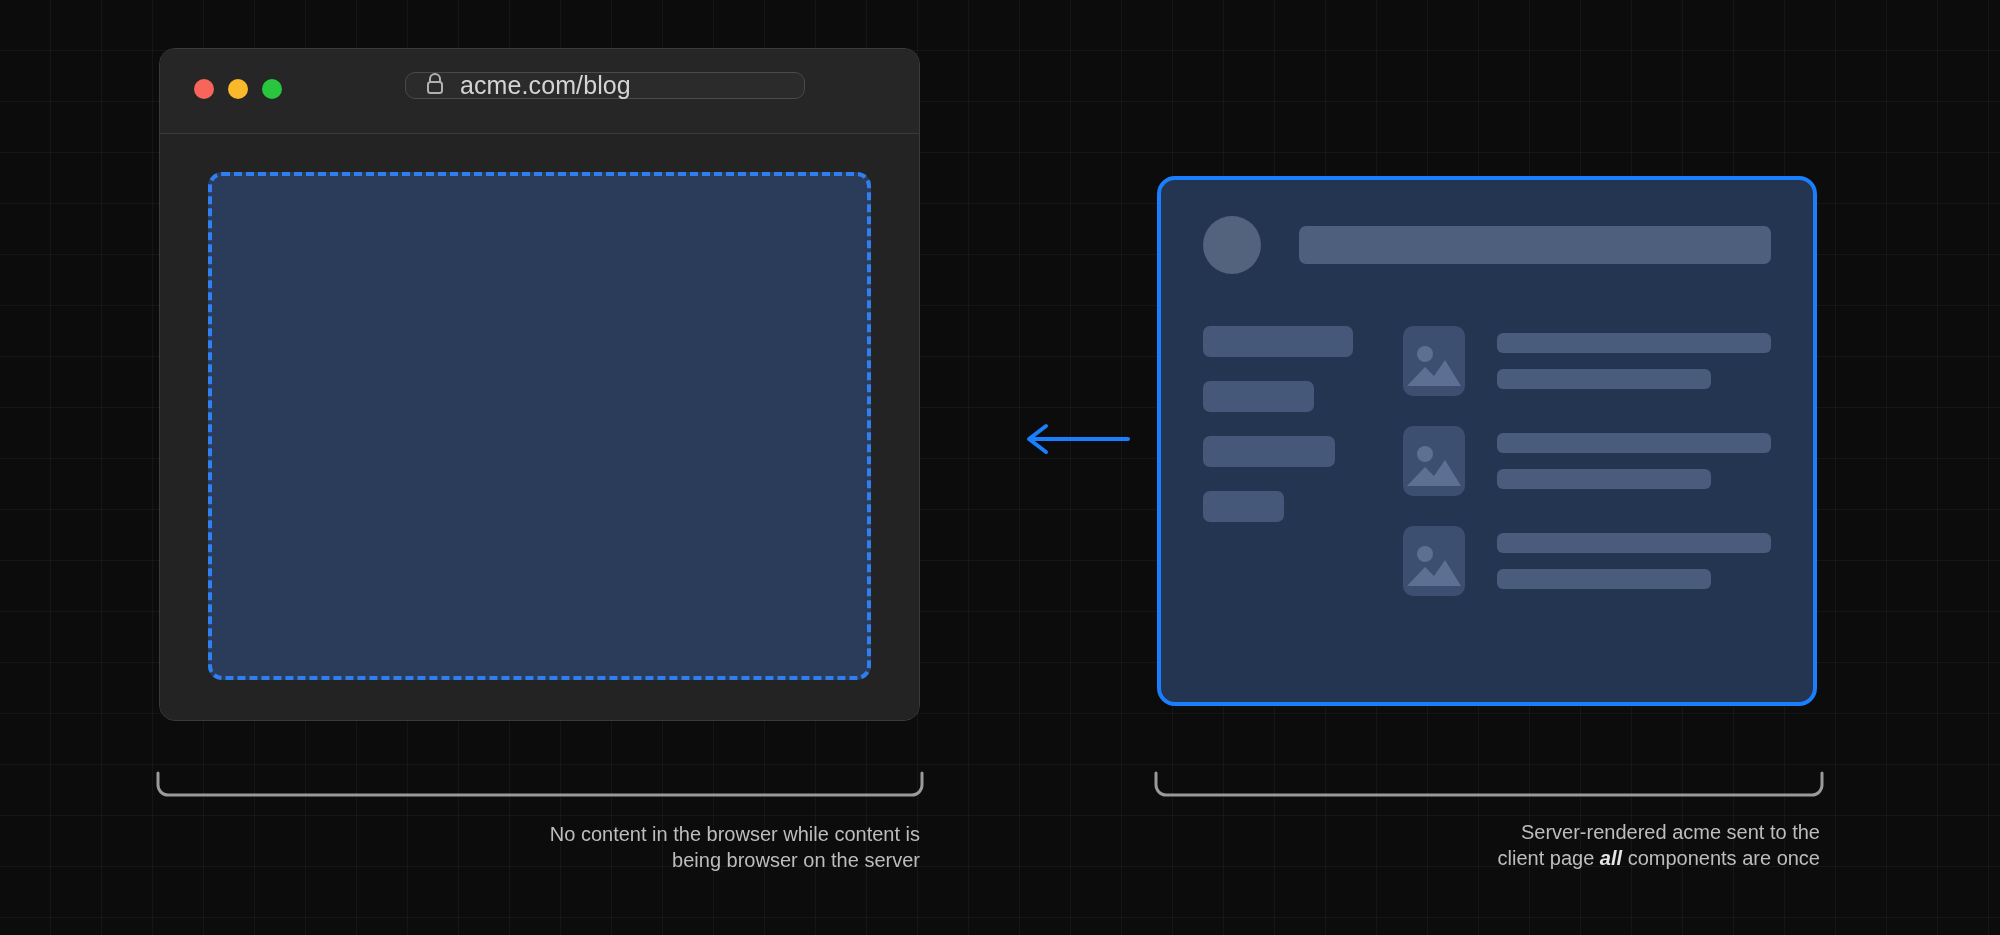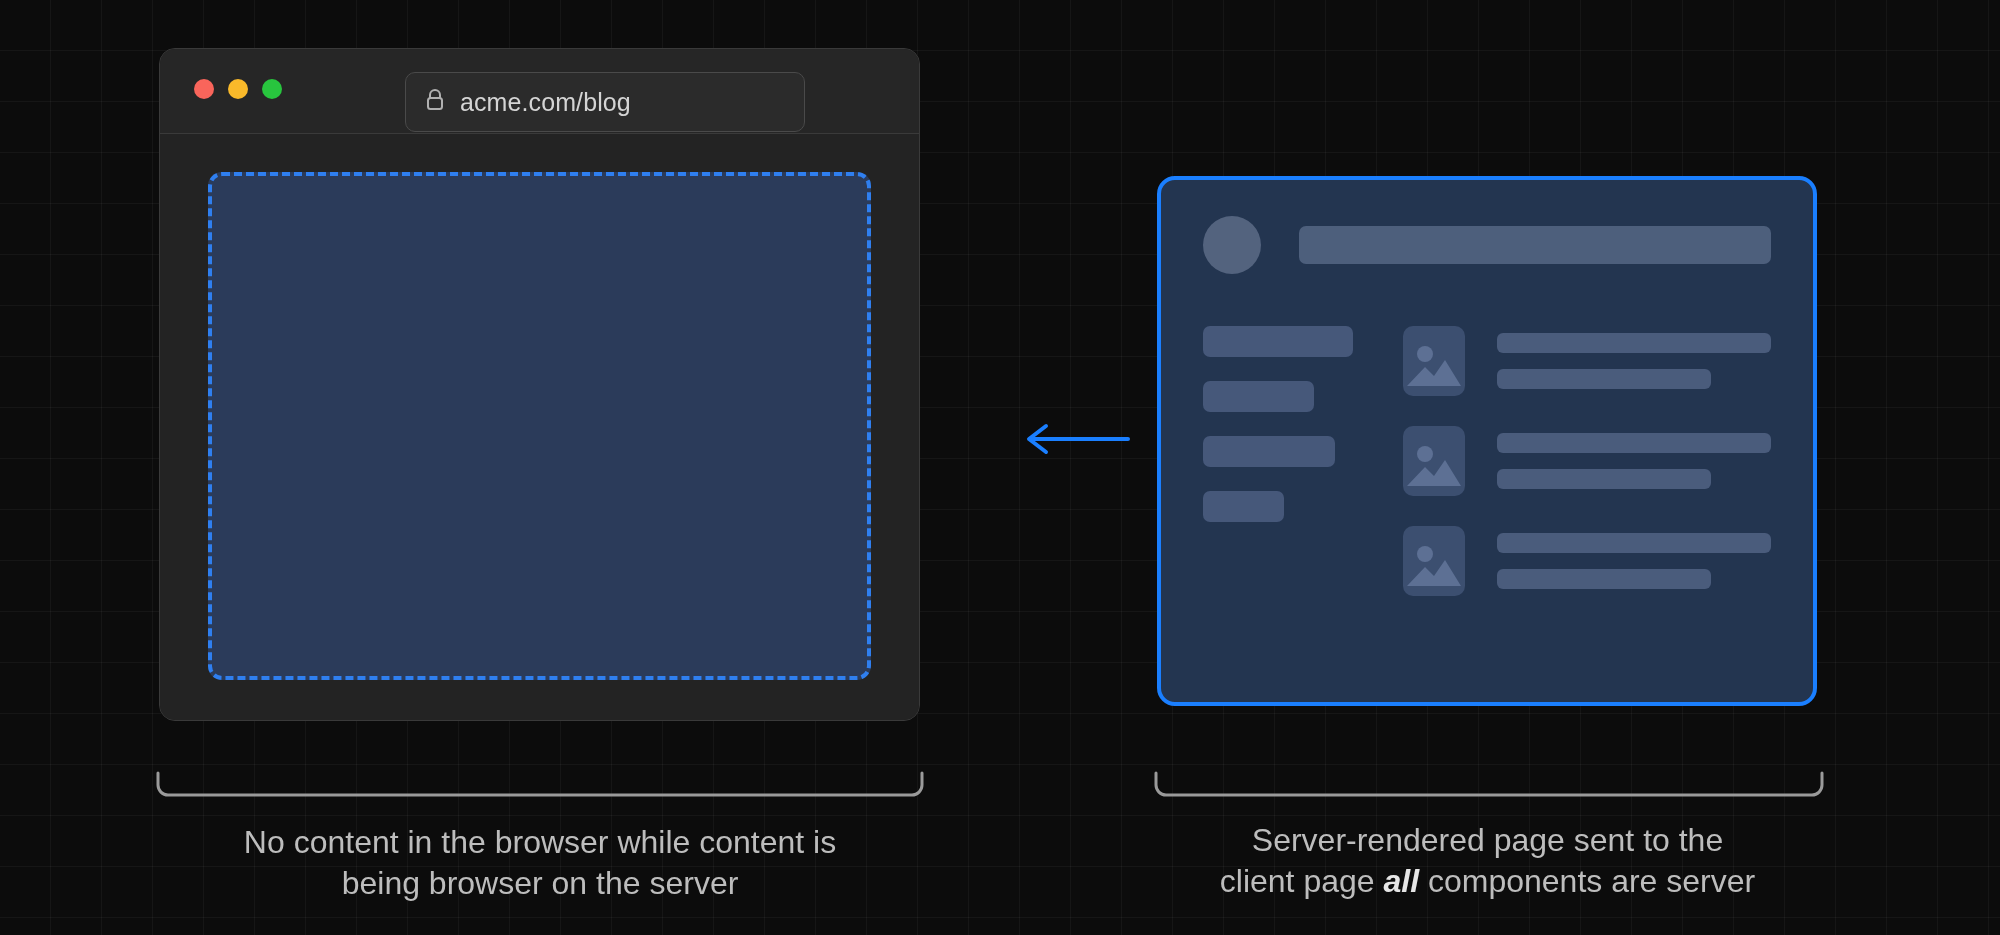--- a/index.html
+++ b/index.html
@@ -61,21 +61,21 @@
   }
   .dot.red    { background: #f9655b; }
   .dot.yellow { background: #f9b92a; }
   .dot.green  { background: #28c53e; }
 
   .url-bar {
     position: absolute;
     left: 245px;
     top: 23px;
     width: 400px;
-    height: 60px;
+    height: 27px;
     border: 1px solid #4a4a4a;
     border-radius: 10px;
     background: #2b2b2b;
     display: flex;
     align-items: center;
     padding: 0 18px;
     box-sizing: border-box;
     gap: 14px;
   }
   .lock-icon { flex: 0 0 auto; display: block; }
@@ -192,23 +192,23 @@
     top: 422px;
   }
 
   
   .bracket-svg { position: absolute; }
   .bracket-left  { left: 155px; top: 770px; }
   .bracket-right { left: 1153px; top: 770px; }
 
   .caption {
     position: absolute;
-    text-align: center;
+    text-align: right;
     color: #bdbdbd;
-    font-size: 32px;
+    font-size: 20px;
     line-height: 1.28;
   }
   .caption b { color: #e6e6e6; font-weight: bold; font-style: italic; }
   .caption-left  { left: 160px;  top: 822px; width: 760px; }
   .caption-right { left: 1155px; top: 820px; width: 665px; }
 </style>
 </head>
 <body>
 
 <div id="stage">
@@ -312,17 +312,17 @@
   <svg class="bracket-svg bracket-right" width="672" height="34" viewBox="0 0 672 34">
     <path d="M3 3 v12 a10 10 0 0 0 10 10 H659 a10 10 0 0 0 10 -10 V3" fill="none" stroke="#9a9a9a" stroke-width="3" stroke-linecap="round"></path>
   </svg>
 
   <div class="caption caption-left">
     <div>No content in the browser while content is</div>
     <div>being browser on the server</div>
   </div>
 
   <div class="caption caption-right">
-    <div>Server-rendered page sent to the</div>
-    <div><span>client page </span><b>all</b><span> components are server</span></div>
+    <div>Server-rendered acme sent to the</div>
+    <div><span>client page </span><b>all</b><span> components are once</span></div>
   </div>
 
 </div>
 
 </body></html>

